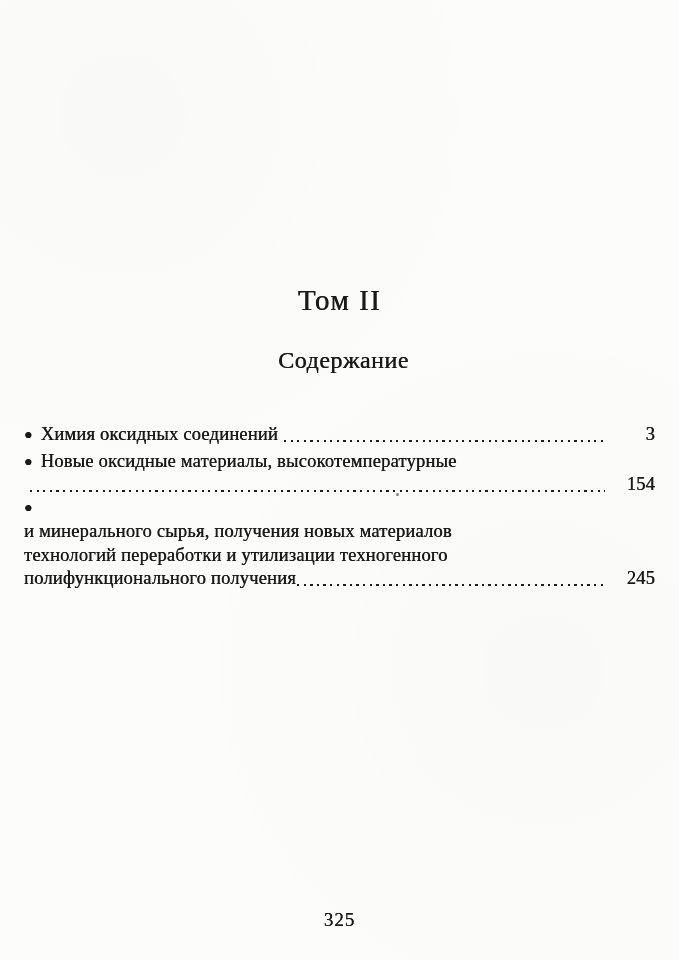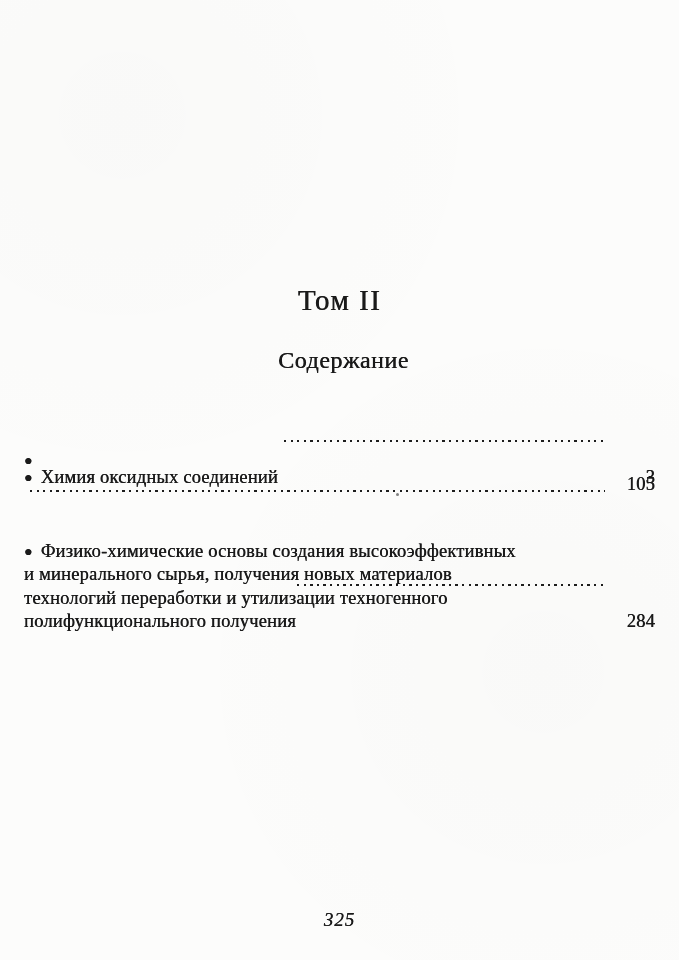--- a/index.html
+++ b/index.html
@@ -64,21 +64,21 @@
   .row.gap-top { margin-top: 3px; }
 
   .bullet {
     font-size: 14px;
     margin-right: 8px;
     position: relative;
     top: -1px;
     flex: 0 0 auto;
   }
 
-  .txt { flex: 0 0 auto; margin-top: 43px; }
+  .txt { flex: 0 0 auto; }
 
   .dots {
     flex: 1 1 auto;
     align-self: flex-end;
     margin-bottom: 4.5px;
     margin-left: 6px;
     height: 2.4px;
     min-width: 12px;
     background: repeating-linear-gradient(90deg,
       #1d1d1d 0, #1d1d1d 2.3px,
@@ -92,21 +92,20 @@
     text-align: right;
   }
 
   .folio {
     position: absolute;
     top: 909px; left: 0; right: 0;
     text-align: center;
     font-size: 19px;
     letter-spacing: 1px;
     text-shadow: 0.35px 0 0 currentColor;
-    font-style: italic;
   }
 
   .speck {
     position: absolute;
     left: 396px; top: 493px;
     width: 3px; height: 3px;
     border-radius: 50%;
     background: rgba(30,30,30,0.55);
   }
 </style>
@@ -123,44 +122,44 @@
 
     <div class="row">
       <span class="bullet">●</span>
       <span class="txt">Химия оксидных соединений</span>
       <span class="dots"></span>
       <span class="num">3</span>
     </div>
 
     <div class="row gap-top">
       <span class="bullet">●</span>
+      <span class="txt">Новые оксидные материалы, высокотемпературные</span>
     </div>
 
     <div class="row">
       <span class="dots"></span>
-      <span class="num">105</span>
+      <span class="num">154</span>
     </div>
 
     <div class="row">
       <span class="bullet">●</span>
-      <span class="txt">Физико-химические основы создания высокоэффективных</span>
     </div>
 
     <div class="row">
       <span class="txt">и минерального сырья, получения новых материалов</span>
     </div>
 
     <div class="row">
       <span class="txt">технологий переработки и утилизации техногенного</span>
     </div>
 
     <div class="row">
       <span class="txt">полифункционального получения</span>
       <span class="dots tight"></span>
-      <span class="num">284</span>
+      <span class="num">245</span>
     </div>
 
   </div>
 
   <span class="speck"></span>
 
   <div class="folio">325</div>
 
 </div>
 

